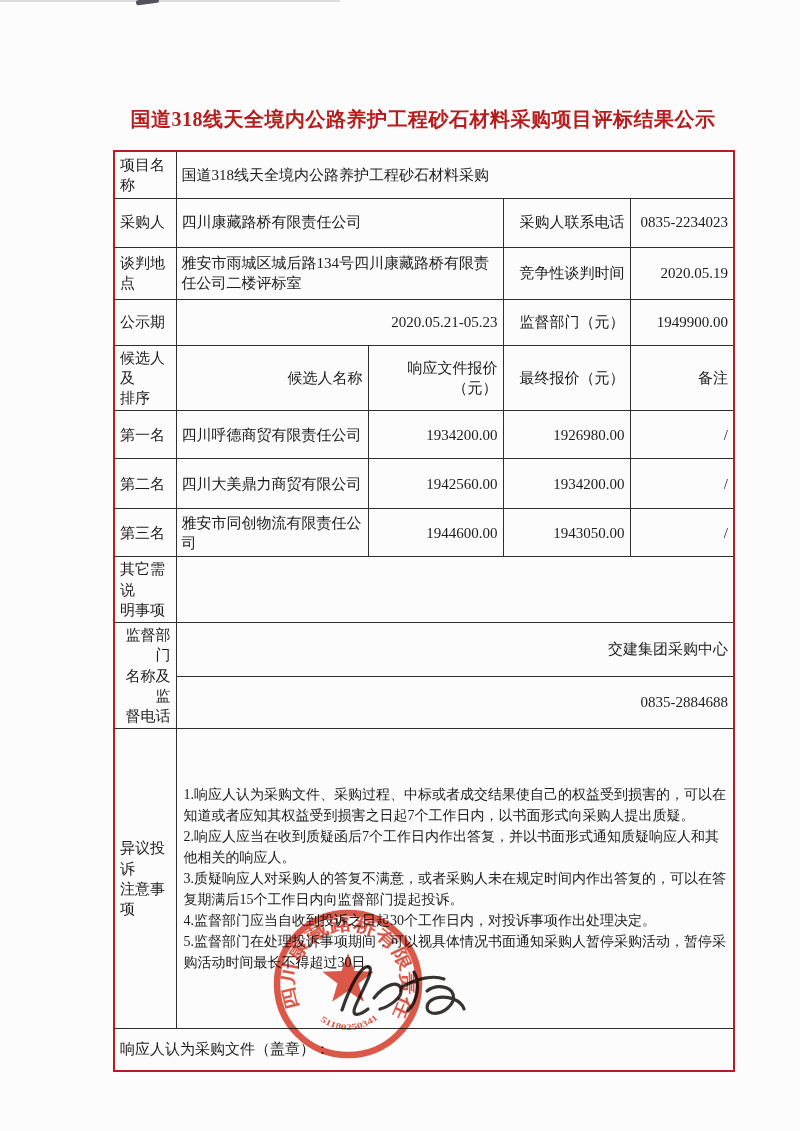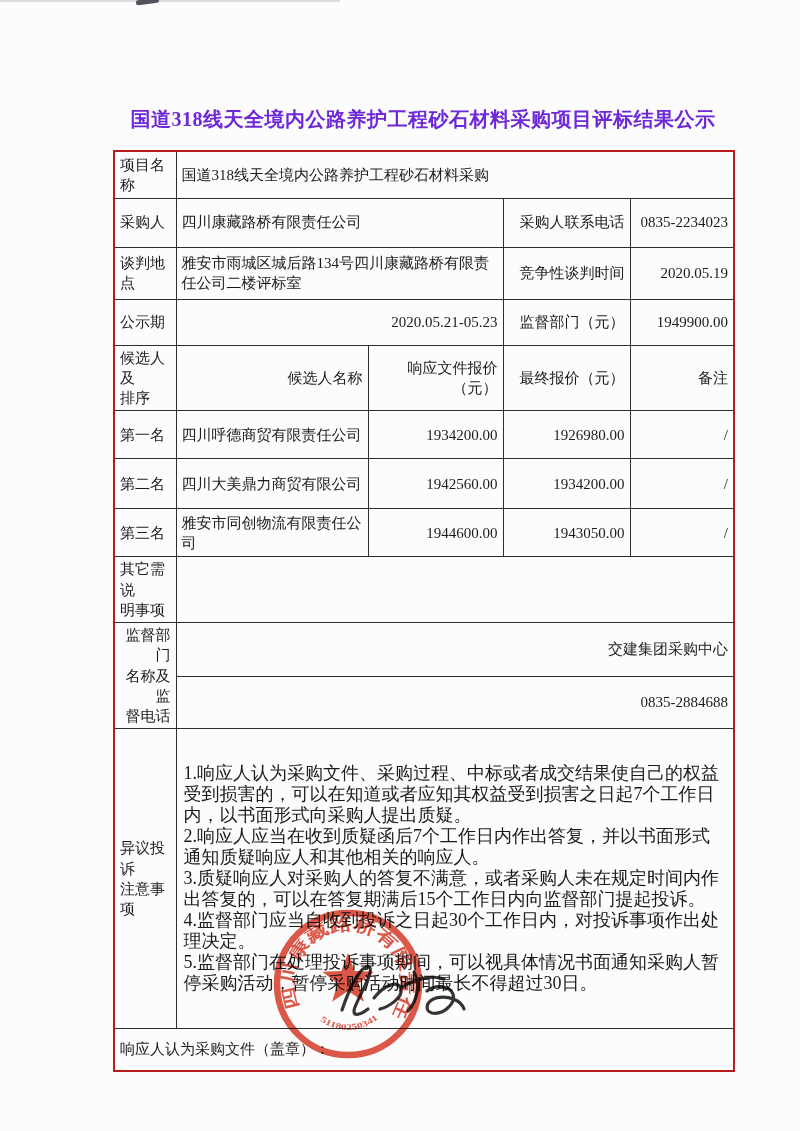--- a/index.html
+++ b/index.html
@@ -6,41 +6,41 @@
   body{
     width:800px;height:1131px;position:relative;overflow:hidden;
     background:#fdfcfd;
     font-family:"Liberation Serif","DejaVu Serif",serif;
     color:#1b1b1b;
   }
   .top-edge{position:absolute;left:0;top:0;width:340px;height:2px;background:#dddcdf;}
   .top-mark{position:absolute;left:136px;top:-1px;width:23px;height:5px;background:#53525a;border-radius:2px;transform:rotate(-7deg);}
   .doc-title{
     position:absolute;left:113px;top:106px;width:620px;margin:0;
-    text-align:center;font-size:20px;font-weight:bold;letter-spacing:.5px;color:#6d28d9;
+    text-align:center;font-size:20px;font-weight:bold;letter-spacing:.5px;color:#b91c1c;
   }
   table.doc-table{
     position:absolute;left:113px;top:150px;width:620px;
     border-collapse:collapse;table-layout:fixed;
     border:2px solid #b91c1c;
   }
   .doc-table td{
     border:1.6px solid #2e2e2e;
     font-size:15px;line-height:1.35;color:#1b1b1b;
     padding:2px 5px;vertical-align:middle;overflow:hidden;
   }
   .lbl{font-size:14px;padding:2px 3px;white-space:pre-line;}
   .ctr{text-align:right;}
   .pre{white-space:pre-line;}
   tr.r1{height:47px;}  tr.r2{height:49px;}  tr.r3{height:52px;}
   tr.r4{height:46px;}  tr.r5{height:60px;}  tr.r6{height:48px;}
   tr.r7{height:50px;}  tr.r8{height:48px;}  tr.r9{height:41px;}
   tr.r10{height:39px;} tr.r11{height:38px;border-radius:8px;} tr.r12{height:300px;}
   tr.r13{height:42px;}
-  .objection-text div{margin:0;padding:0 2px;font-size:18px;line-height:21px;}
+  .objection-text div{margin:0;padding:0 2px;font-size:14px;line-height:21px;}
   .sig-row-cell{font-size:15px;padding-left:6px;}
   .seal{
     position:absolute;left:263px;top:900px;width:170px;height:170px;
     mix-blend-mode:multiply;opacity:.87;pointer-events:none;
   }
   .signature{
     position:absolute;left:328px;top:956px;width:150px;height:72px;
     mix-blend-mode:multiply;pointer-events:none;
   }
 </style>

